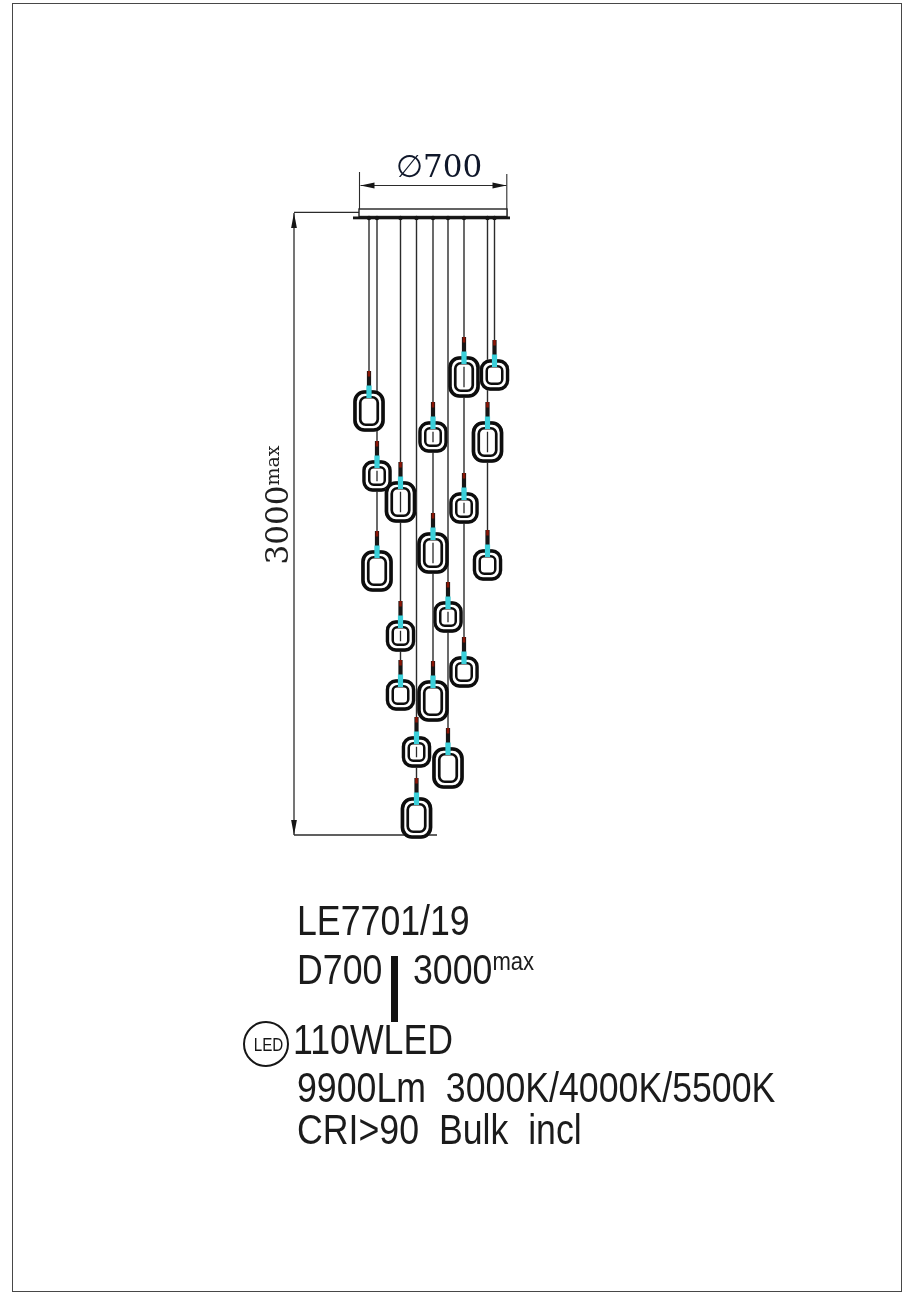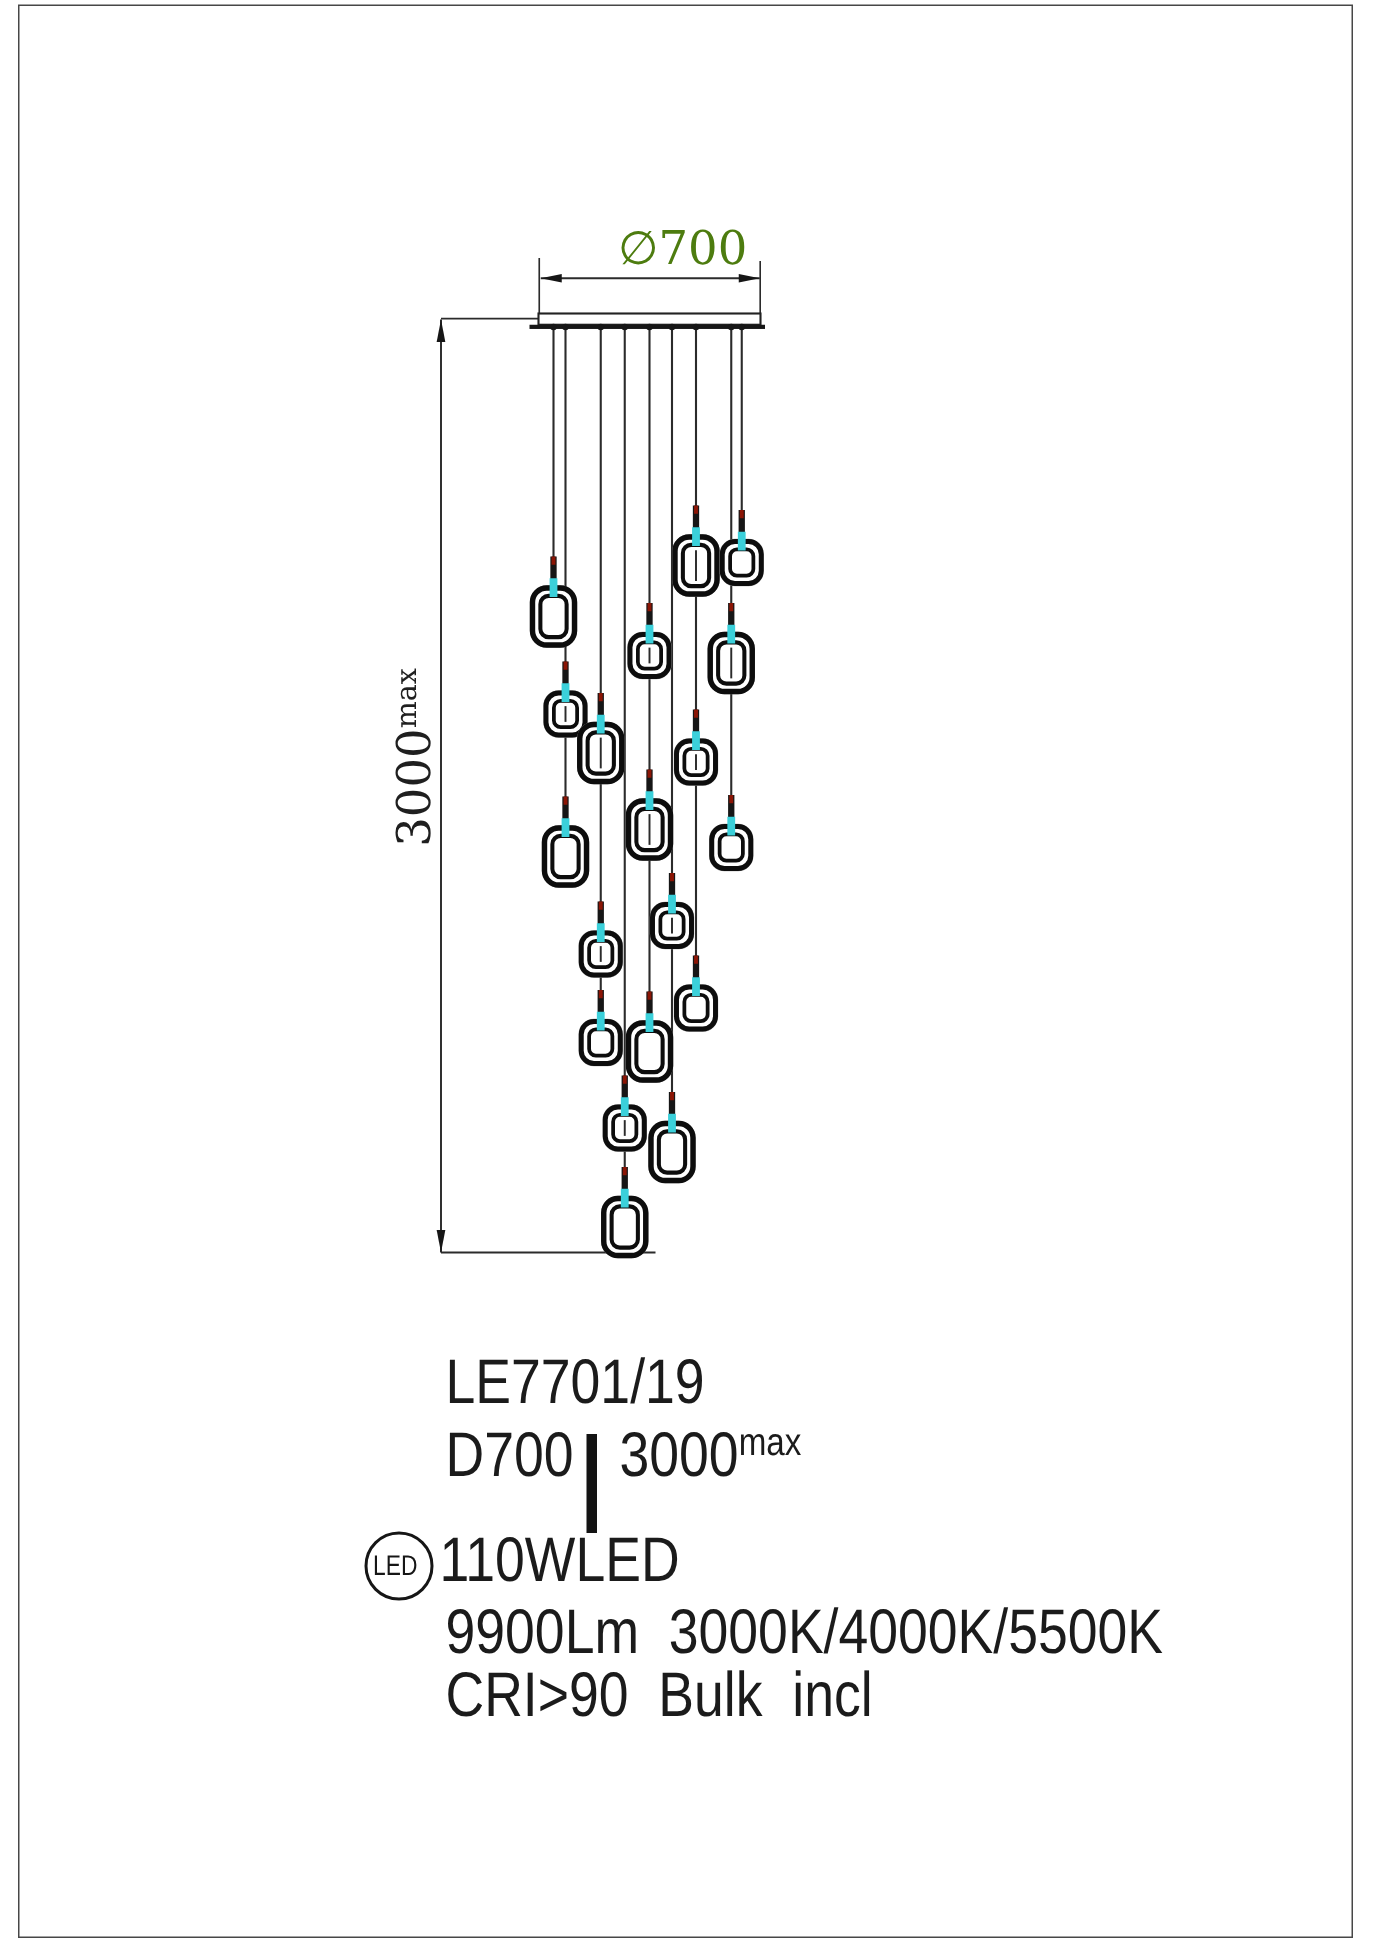--- a/index.html
+++ b/index.html
@@ -3,39 +3,39 @@
 <meta charset="utf-8">
 <style>
   html,body{margin:0;padding:0;background:#ffffff;}
   .page{position:relative;width:919px;height:1300px;background:#ffffff;overflow:hidden;
         font-family:"Liberation Sans",sans-serif;}
   .frame{position:absolute;left:12px;top:3px;width:890px;height:1289px;
          border:1.7px solid #474747;box-sizing:border-box;}
   .drawing{position:absolute;left:0;top:0;}
 
   
-  .dim-top{position:absolute;left:412px;top:151px;
-           font-family:"DejaVu Serif","DejaVu Sans",serif;font-size:31px;color:#4d7c0f;line-height:1;}
+  .dim-top{position:absolute;left:396px;top:151px;
+           font-family:"DejaVu Serif","DejaVu Sans",serif;font-size:31px;color:#0f172a;line-height:1;}
   .dim-left{position:absolute;left:277px;top:505px;
             transform:translate(-50%,-50%) rotate(-90deg);
             font-family:"DejaVu Serif","DejaVu Sans",serif;font-size:31px;color:#1f1f1f;
             line-height:1;white-space:nowrap;}
   .dim-top sup,.dim-left sup{font-size:19px;position:relative;top:-9px;vertical-align:baseline;line-height:0;}
 
   
   .spec{position:absolute;font-size:42px;color:#1b1b1b;line-height:1;white-space:pre;
         transform:scaleX(0.85);transform-origin:0 0;}
   .spec sup{font-size:26px;position:relative;top:-14px;vertical-align:baseline;line-height:0;}
   #model  {left:297px;top:900px;}
   #d700   {left:297px;top:949px;}
   .divider{position:absolute;left:391px;top:956px;width:7px;height:66px;background:#131313;}
   #h3000  {left:413px;top:949px;}
   .badge{position:absolute;left:243px;top:1021px;width:46px;height:46px;box-sizing:border-box;
          border:2.6px solid #161616;border-radius:50%;
-         display:flex;align-items:center;justify-content:flex-start;}
+         display:flex;align-items:center;justify-content:flex-end;}
   .badge span{font-size:19px;color:#161616;transform:scaleX(0.8);line-height:1;}
   #power  {left:293px;top:1019px;}
   #outline{left:297px;top:1067px;}
   #criline{left:297px;top:1109px;}
 </style>
 </head>
 <body>
 
 <div class="page">
   <div class="frame"></div>

